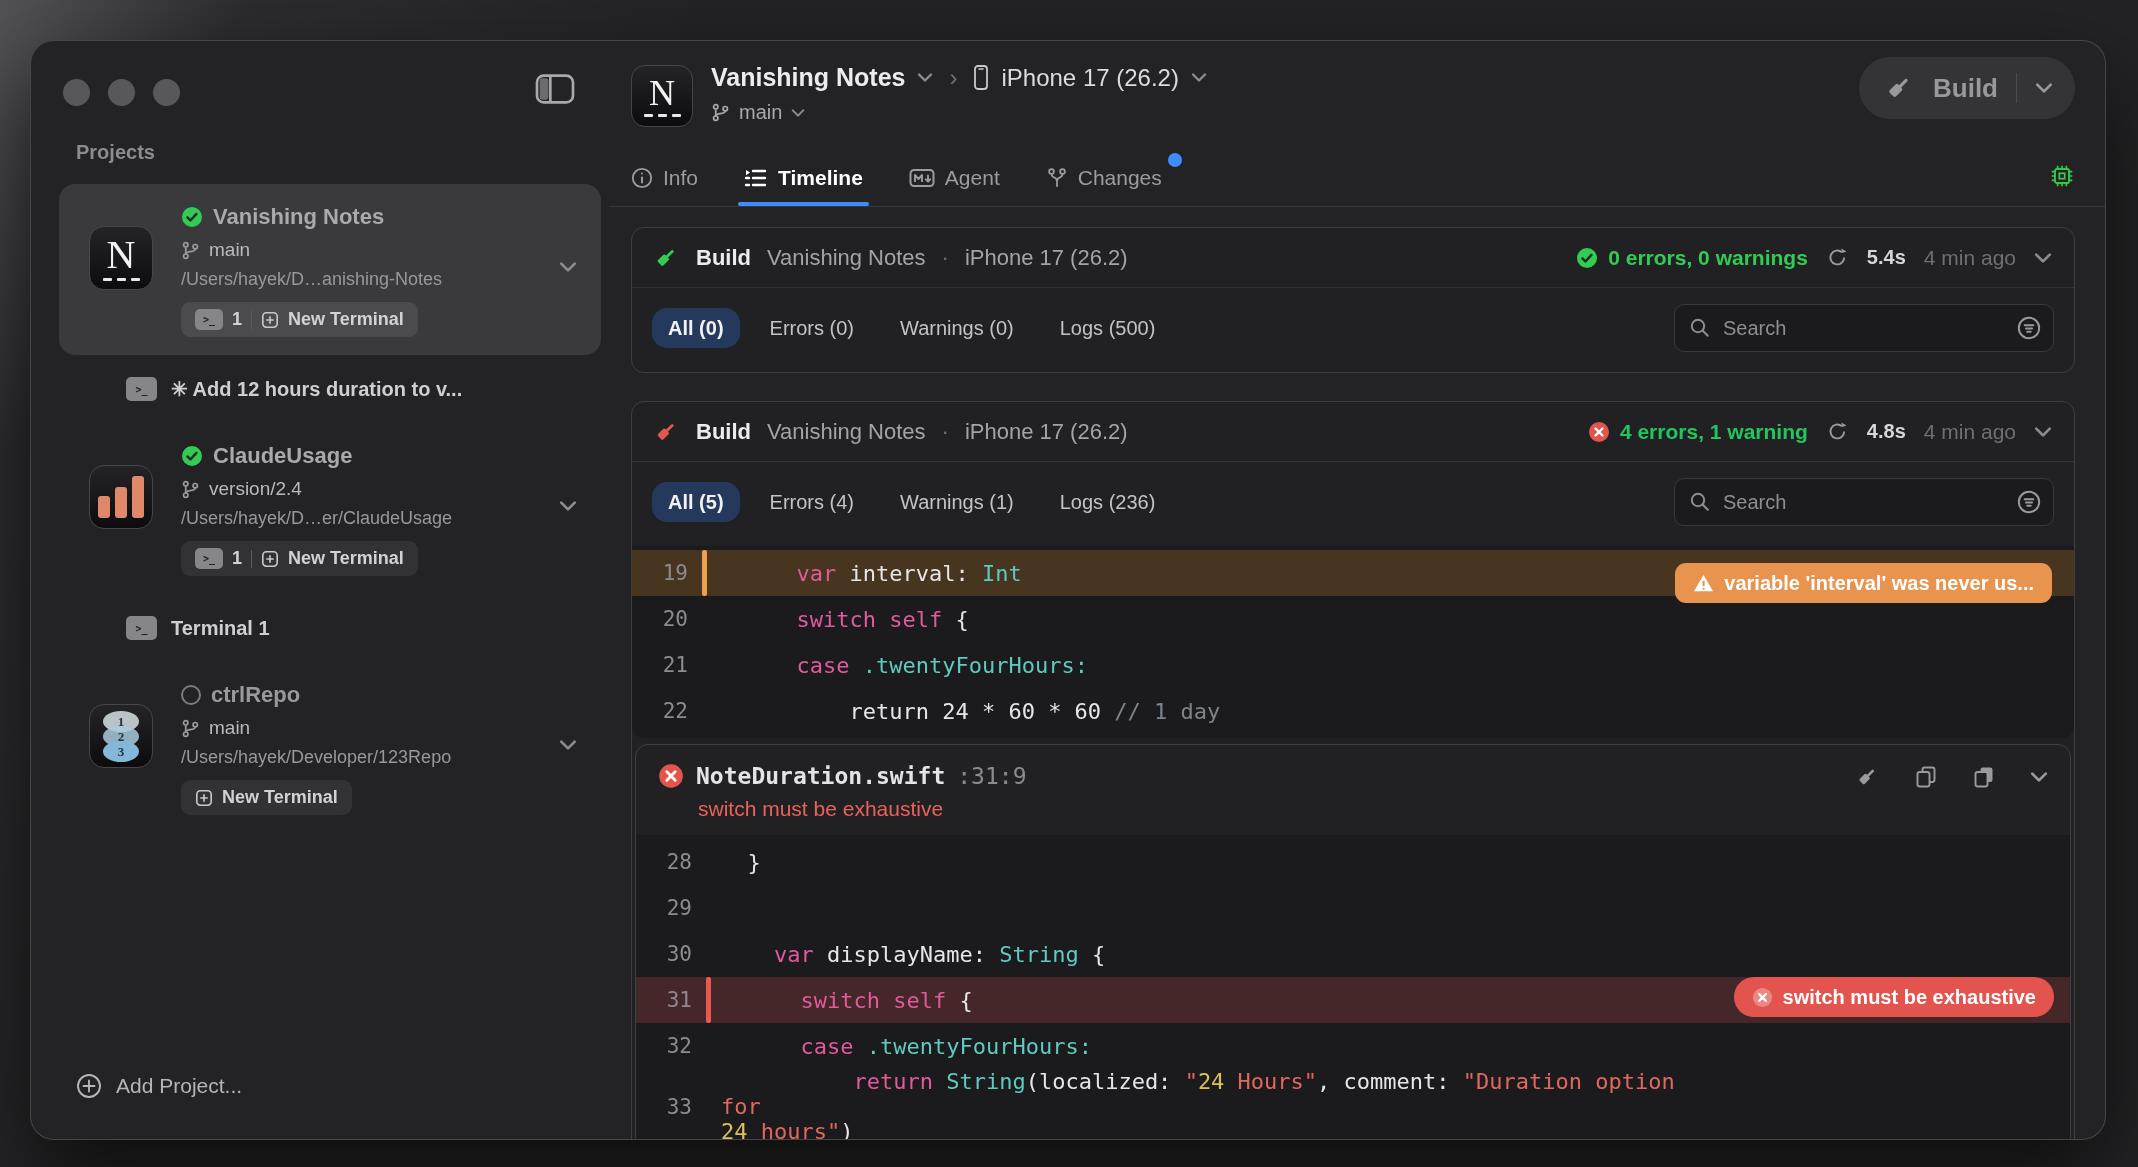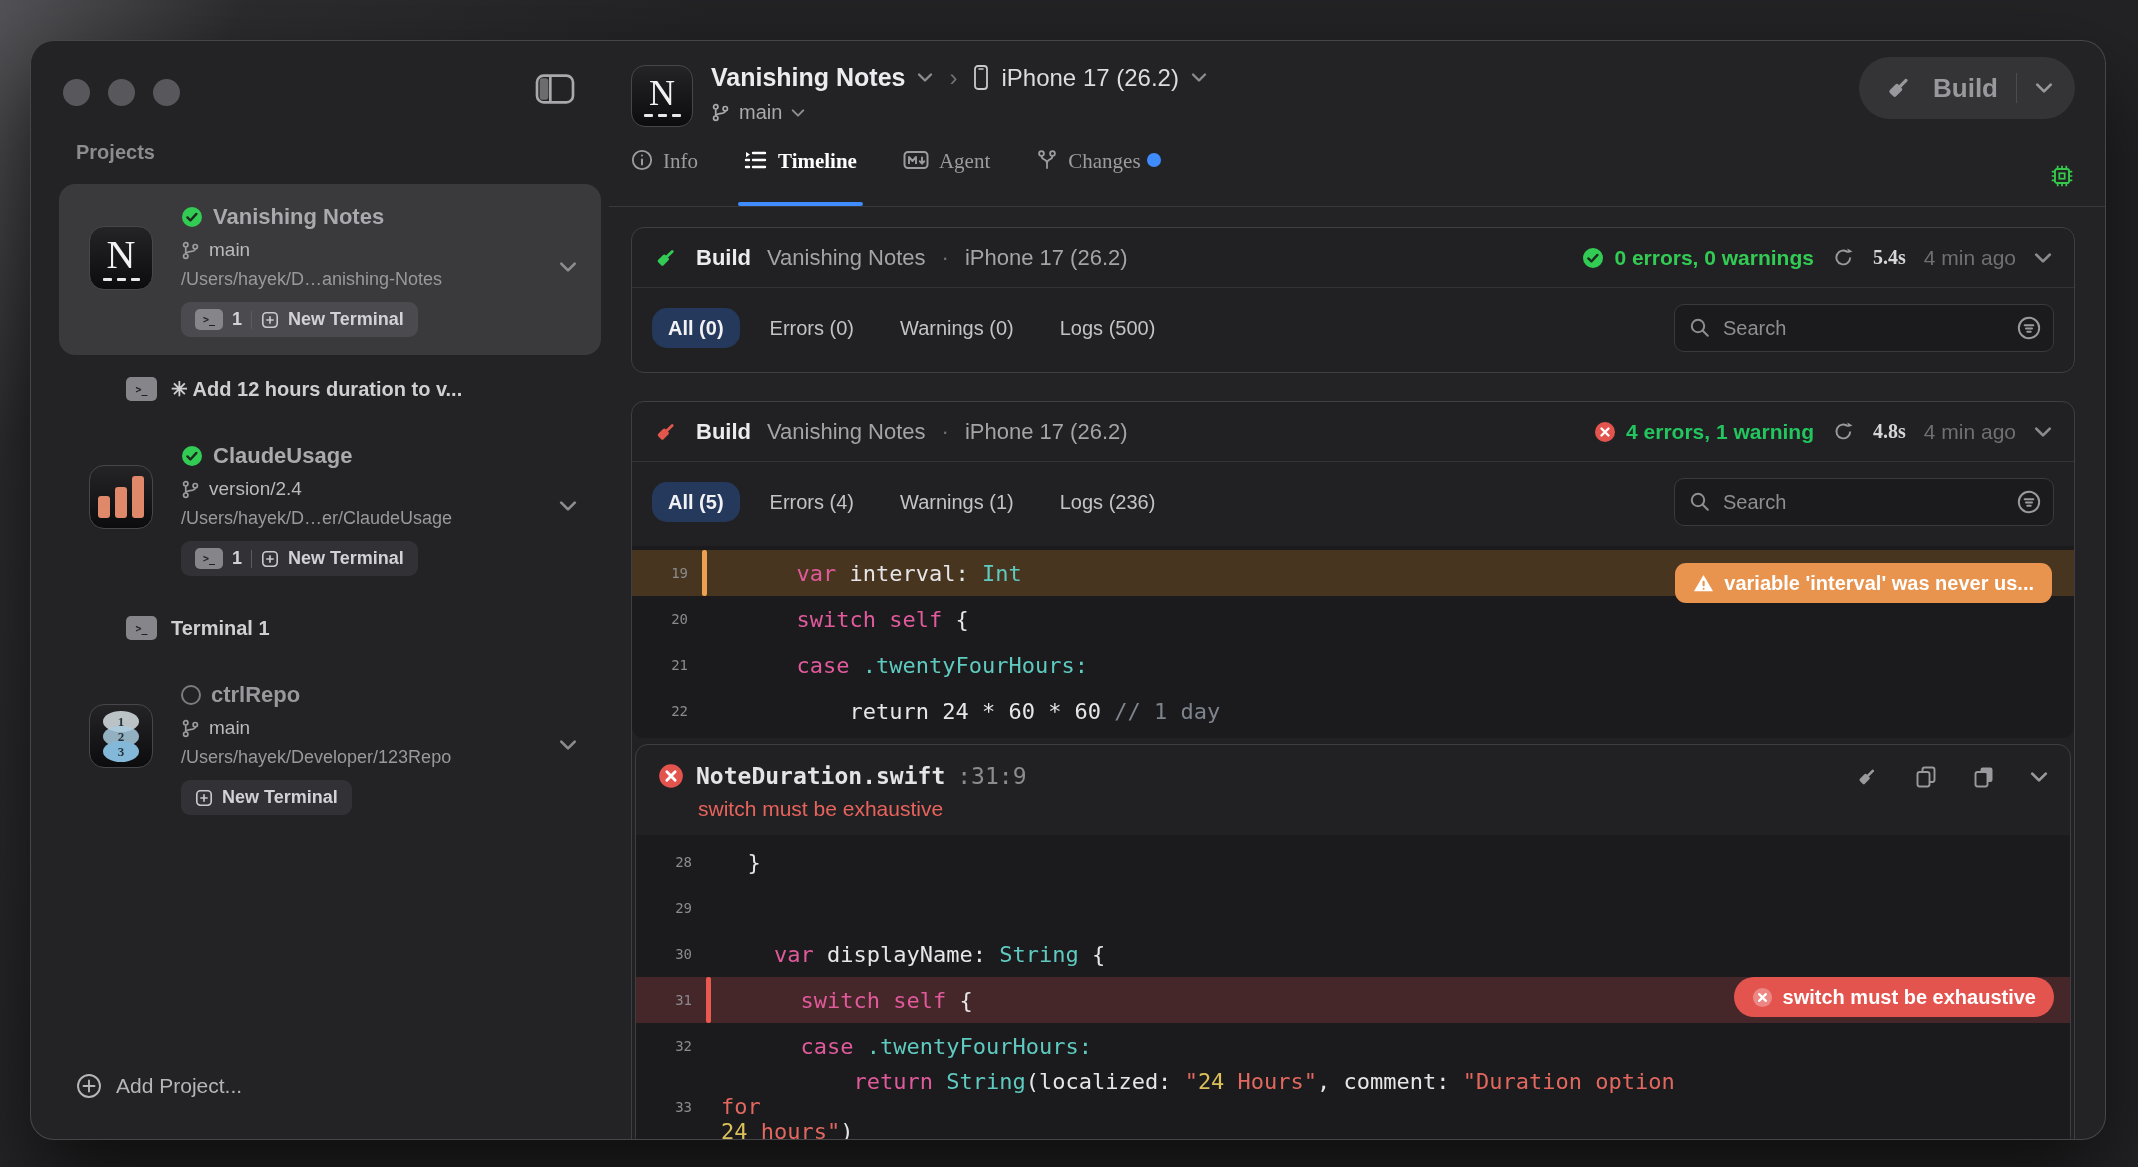--- a/index.html
+++ b/index.html
@@ -75,58 +75,58 @@
   .m-row2 { display:flex; align-items:center; gap:9px; margin-top:9px; color:#a9a9ae; font-size:20px; }
   .chev { color:#8b8b90; }
   .build-btn { position:absolute; right:30px; top:16px; height:62px; border-radius:31px;
     background:#343437; border:0; display:flex; align-items:center; gap:18px; padding:0 22px 0 26px;
     color:#98989d; cursor:pointer; }
   .build-btn .lbl { font-size:26px; font-weight:600; }
   .build-btn .bdiv { width:1px; height:30px; background:#4c4c50; }
 
   .tabs { position:relative; height:58px; display:flex; align-items:stretch; gap:46px;
     padding-left:22px; border-bottom:1px solid #39393c; }
-  .tab { position:relative; display:flex; align-items:flex-start; gap:10px; font-size:21px;
-    color:#9b9ba0; cursor:pointer;font-family:Liberation Serif, serif; }
+  .tab { position:relative; display:flex; align-items:center; gap:10px; font-size:21px;
+    color:#9b9ba0; cursor:pointer; }
   .tab.active { color:#fff; font-weight:700; }
   .tab.active .underline { position:absolute; left:-6px; right:-6px; bottom:0; height:4px;
     background:#3f8cff; border-radius:3px; }
   .tab .notif { position:absolute; top:4px; right:-20px; width:14px; height:14px;
     border-radius:50%; background:#3f8cff; }
   .chip-btn { position:absolute; right:30px; top:14px; background:transparent; border:0;
     color:#35c94c; cursor:pointer; }
 
   .timeline { flex:1; padding:20px 30px 0 22px; display:flex; flex-direction:column; gap:28px; overflow:hidden; }
   .bcard { border:1px solid #3f3f42; border-radius:13px; background:#212123; }
   .bc-head { display:flex; align-items:center; gap:16px; height:60px; padding:0 22px;
     border-bottom:1px solid #333336; }
   .bc-action { font-size:22px; font-weight:700; color:#ececf0; }
   .bc-proj, .bc-dev { font-size:22px; color:#a3a3a8; }
   .bc-dot { color:#707075; font-size:22px; }
   .bc-right { margin-left:auto; display:flex; align-items:center; gap:18px; }
   .bc-status { display:flex; align-items:center; gap:10px; font-size:21px; font-weight:600; }
   .bc-status.ok { color:#32cb53; }
   .bc-status.err { color:#22c55e; }
-  .bc-dur { font-family:Liberation Serif, serif; font-size:20px; font-weight:700; color:#d6d6d9; }
+  .bc-dur { font-family:Liberation Sans, sans-serif; font-size:20px; font-weight:700; color:#d6d6d9; }
   .bc-time { font-size:21px; color:#6f6f74; }
   .filter-row { display:flex; align-items:center; gap:14px; padding:16px 20px 20px; }
   .fpill { height:40px; padding:0 16px; border-radius:15px; background:transparent; border:0;
     font-size:20px; color:#c3c3c7; cursor:pointer; }
   .fpill.active { background:#24395c; color:#f2f2f5; font-weight:600; }
   .searchbox { position:relative; margin-left:auto; width:380px; height:48px; }
   .searchbox input { width:100%; height:100%; background:#1b1b1d; border:1px solid #3a3a3d;
     border-radius:10px; color:#e8e8ea; font-size:20px; padding:0 52px 0 48px; outline:none; }
   .searchbox input::placeholder { color:#8d8d92; }
   .s-ic { position:absolute; left:14px; top:12px; color:#8d8d92; }
   .f-ic { position:absolute; right:12px; top:11px; background:transparent; border:0; color:#9a9a9e; cursor:pointer; }
 
   .code-sec { position:relative; background:#1b1b1d; padding:4px 0;
     font-family:"DejaVu Sans Mono", monospace; font-size:22px; border-radius:0 0 12px 12px; }
   .code-row { display:flex; align-items:center; min-height:46px; }
-  .code-row .gutter { flex:0 0 70px; text-align:right; padding-right:14px; color:#8b8b90; font-size:14px; }
+  .code-row .gutter { flex:0 0 70px; text-align:right; padding-right:14px; color:#8b8b90; font-size:21px; }
   .code-row .gbar { flex:0 0 5px; align-self:stretch; border-radius:2px; background:transparent; margin-right:10px; }
   .code-row .ctext { white-space:pre-wrap; word-break:break-word; color:#e6e6e8; padding-right:380px; }
   .code-row.hl-warning { background:#48351f; }
   .code-row.hl-warning .gbar { background:#eda04f; }
   .code-row.hl-error { background:#452629; }
   .code-row.hl-error .gbar { background:#ea5950; }
   .tok-kw { color:#e05a9c; } .tok-type { color:#5ecac0; } .tok-plain { color:#e6e6e8; }
   .tok-comment { color:#7e848e; } .tok-str { color:#e2685f; } .tok-num { color:#dcc05a; }
 
   .badge { position:absolute; display:flex; align-items:center; gap:10px; height:40px;

